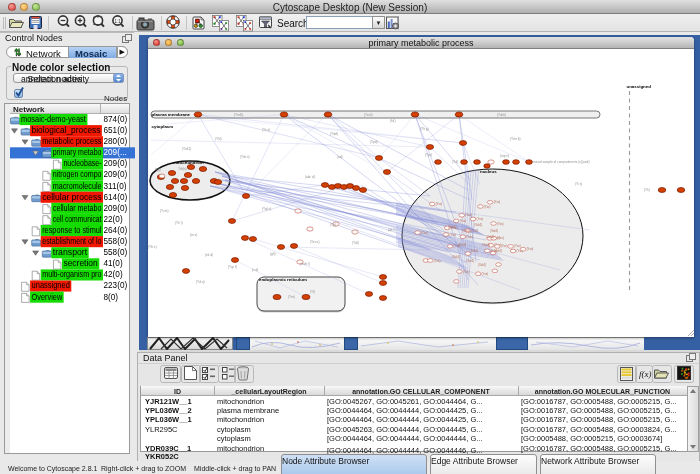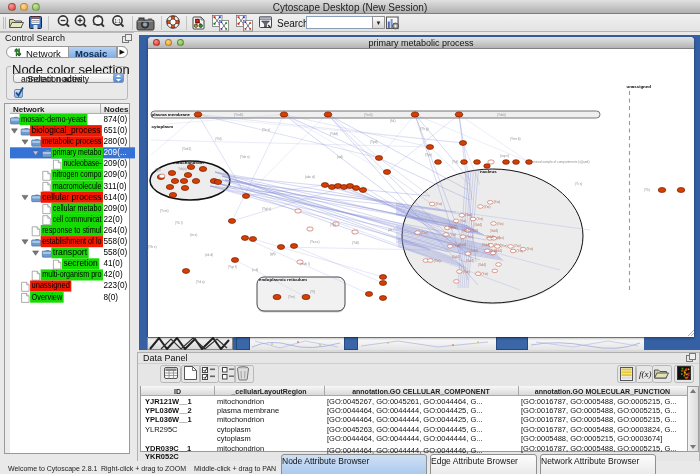--- a/index.html
+++ b/index.html
@@ -148,54 +148,54 @@
       <rect x="7.4" y="6.5" width="2" height="5" fill="#4868b8"></rect>
       <circle cx="9.5" cy="9.5" r="3" fill="#999" stroke="#333" stroke-width="0.7"></circle>
       <circle cx="9.5" cy="9.5" r="1.2" fill="#eee"></circle>
     </g>
 </svg>
 <div class="abs" id="searchlab">Search:</div>
 <div class="abs" id="searchbox"></div>
 <div class="abs" id="searchdrop">▼</div>
 <div class="abs" id="cpanel"></div>
 <div class="abs" style="left:0;top:32px;width:134px;height:1px;background:#bbb"></div>
-<div class="abs" id="cphead">Control Search</div>
+<div class="abs" id="cphead">Control Nodes</div>
 <svg class="abs" style="left:122px;top:34px" width="10" height="9">
     <rect x="0.5" y="2.5" width="6" height="6" fill="none" stroke="#777"></rect>
     <rect x="3.5" y="0.5" width="6" height="6" fill="#eee" stroke="#777"></rect>
   </svg>
 <div class="abs" style="left:6px;top:46px;width:122px;height:12px;background:#fff;border:1px solid #9a9a9a;border-radius:6px"></div>
 <div class="abs" style="left:68px;top:46.5px;width:49px;height:11px;background:linear-gradient(#b4d2f4,#7fabe4);border-left:1px solid #9a9a9a;border-right:1px solid #9a9a9a"></div>
 <div class="abs" style="left:117px;top:46px;width:11px;height:12px;background:#fff;border:1px solid #9a9a9a;border-radius:0 6px 6px 0"></div>
 <div class="abs" style="left:14px;top:47.5px;font-size:9px;font-weight:bold;color:#333">⇅</div>
 <div class="abs" style="left:14px;top:47px;font-size:9px;color:#2a7a2a;font-weight:bold">⇅</div>
 <div class="abs" style="left:26px;top:47.5px;font-size:9.5px;color:#111">Network</div>
 <div class="abs" style="left:75px;top:47.5px;font-size:9.5px;font-weight:bold;color:#102a50">Mosaic</div>
 <div class="abs" style="left:119.5px;top:47.5px;font-size:7px;color:#111">▶</div>
 <div class="abs" style="left:6px;top:66px;width:122px;height:34px;border:1px solid #b8b8b8;border-radius:3px"></div>
 <div class="abs" style="left:11px;top:62px;width:92px;height:8px;background:#e9e9e9"></div>
-<div class="abs" style="left:12px;top:61.5px;font-size:13px;font-weight:normal;color:#111">Node color selection</div>
+<div class="abs" style="left:12px;top:61.5px;font-size:10px;font-weight:bold;color:#111">Node color selection</div>
 <div class="abs" style="left:13px;top:73px;width:111px;height:9.5px;background:linear-gradient(#ffffff,#e8e8e8);border:1px solid #999;border-radius:3px"></div>
 <div class="abs" style="left:21px;top:73.5px;font-size:8.5px;color:#111">annotation activity</div>
 <div class="abs" style="left:113px;top:73px;width:11px;height:9.5px;background:linear-gradient(#8db6ea,#5585cc);border:1px solid #7a96c0;border-radius:2.5px"></div>
 <svg class="abs" style="left:113px;top:73px" width="11" height="10">
     <path d="M5.5 1.5 L8 4 L3 4 Z" fill="#fff"></path>
     <path d="M5.5 8.5 L8 6 L3 6 Z" fill="#fff"></path>
   </svg>
 <div class="abs" style="left:14px;top:89px;width:9px;height:9px;background:linear-gradient(#cfe2f7,#8db4e4);border:1px solid #6b87ac;border-radius:2px"></div>
 <svg class="abs" style="left:13px;top:86px" width="13" height="13">
     <path d="M3 6.5 L5.5 9.5 L10 1.5" fill="none" stroke="#1a4a8a" stroke-width="1.8"></path>
   </svg>
 <div class="abs" style="left:27px;top:73px;font-size:9.5px;color:#111">Select nodes</div>
 <div class="abs" style="left:4px;top:103px;width:126px;height:351px;background:#fff;border:1px solid #9a9a9a"></div>
 <div class="abs" style="left:5px;top:104px;width:5px;height:349px;background:#ececec"></div>
 <div class="abs" style="left:10px;top:104px;width:119px;height:9.5px;background:linear-gradient(#fafafa,#dedede);border-bottom:1px solid #b0b0b0"></div>
 <div class="abs" style="left:100px;top:104px;width:1px;height:9.5px;background:#b0b0b0"></div>
 <div class="abs" style="left:13px;top:105px;font-size:8px;font-weight:bold;color:#222">Network</div>
-<div class="abs" style="left:104px;top:105px;font-size:8px;font-weight:bold;color:#222">Nodes</div>
+<div class="abs" style="left:104px;top:94px;font-size:8px;font-weight:normal;color:#222">Nodes</div>
 <svg class="abs" style="left:0;top:0" width="140" height="320" viewBox="0 0 140 320">
 <g transform="translate(10.0,116.0)">
       <path d="M0.5 1.8 L3.5 1.8 L4.5 0.8 L7.5 0.8 L7.5 1.8 Z" fill="#7ba0c8"></path>
       <rect x="0.5" y="1.8" width="9" height="6.2" rx="0.8" fill="#6f9cce" stroke="#41608a" stroke-width="0.6"></rect>
       <rect x="0.9" y="2.6" width="8.2" height="2.2" rx="0.8" fill="#a8c6e8"></rect>
     </g>
 <rect x="19.5" y="114.0" width="67.94" height="11.1" fill="#15dc00"></rect>
 <text x="21.0" y="121.9" font-size="8.2" fill="#000" font-family="Liberation Sans" textLength="64.9" lengthAdjust="spacingAndGlyphs">mosaic-demo-yeast</text>
 <text x="103.5" y="121.9" font-size="8.2" fill="#000" font-family="Liberation Sans">874(0)</text>
 <path d="M11.400000000000002 128.79999999999998 L17.400000000000002 128.79999999999998 L14.400000000000002 133.2 Z" fill="#777777" stroke="#555" stroke-width="0.5"></path>

